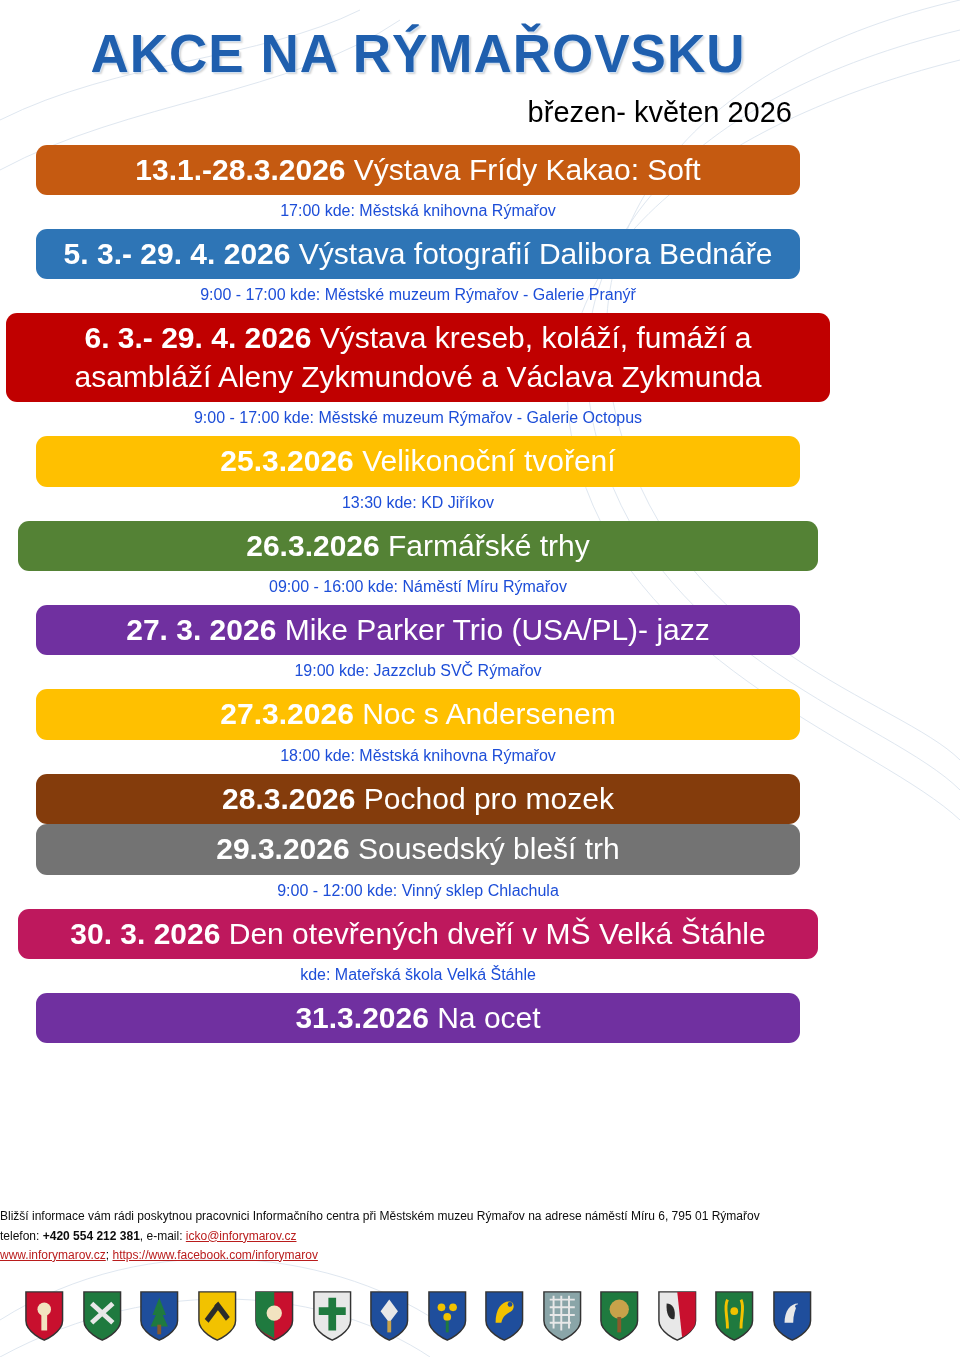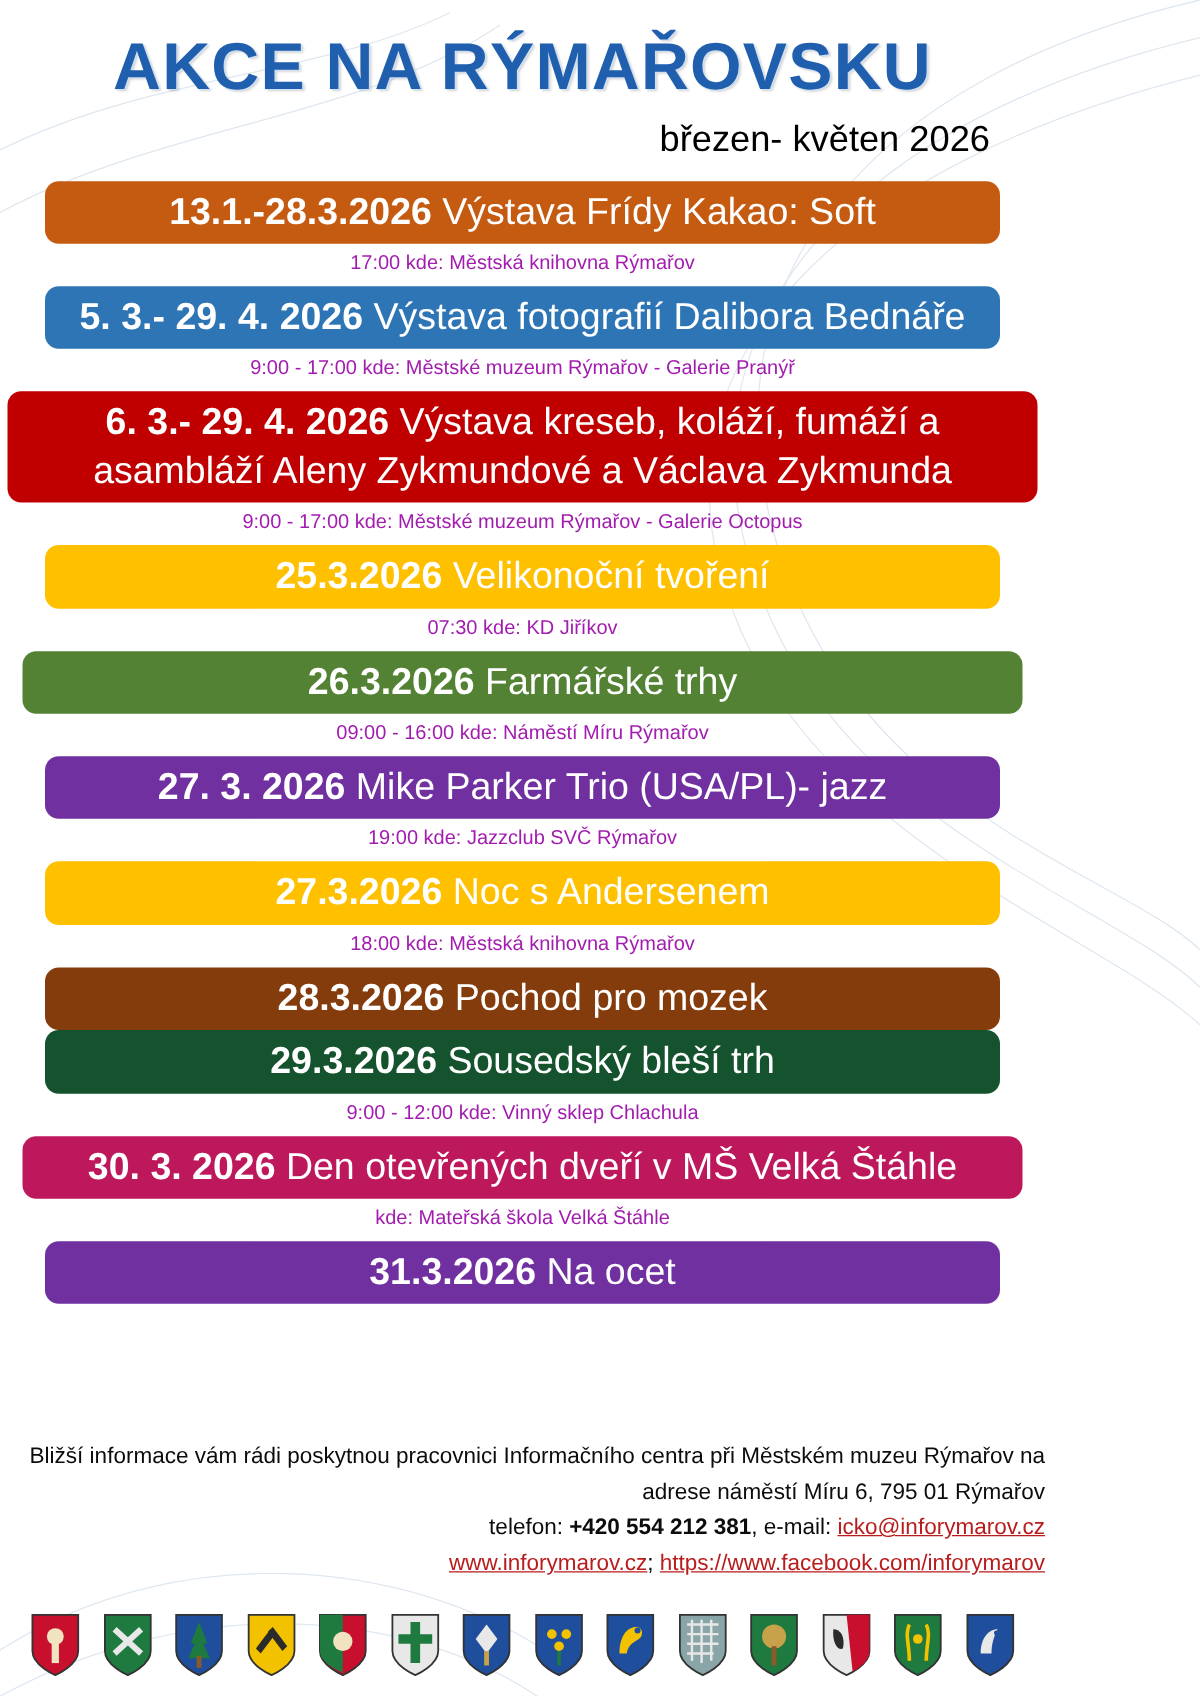--- a/index.html
+++ b/index.html
@@ -72,37 +72,37 @@
   }
   .event-bar .date {
     font-weight: bold;
   }
   .event-bar .name {
     font-weight: normal;
   }
   .event-meta {
     text-align: center;
     font-size: 16px;
-    color: #a21caf;
+    color: #1d4ed8;
     padding: 7px 0 9px 0;
   }
 
   
   .inset-narrow { margin: 0 36px; }
   .inset-wide   { margin: 0 18px; }
   .inset-full   { margin: 0 6px; }
 
   
   .footer {
     position: absolute;
     left: 0;
     right: 0;
     bottom: 92px;
-    text-align: right;
-    font-size: 18px;
+    text-align: left;
+    font-size: 12px;
     color: #0c0c0c;
     line-height: 1.6;
   }
   .footer a, .footer .link {
     color: #b91c1c;
     text-decoration: underline;
   }
   .footer .bold { font-weight: bold; }
 
   
@@ -168,21 +168,21 @@
         <span class="name">Výstava kreseb, koláží, fumáží a asambláží Aleny Zykmundové a Václava Zykmunda</span>
       </div>
       <div class="event-meta">9:00 - 17:00 kde: Městské muzeum Rýmařov - Galerie Octopus</div>
     </div>
 
     <div class="event">
       <div class="event-bar inset-narrow" style="background:#ffc000">
         <span class="date">25.3.2026 </span>
         <span class="name">Velikonoční tvoření</span>
       </div>
-      <div class="event-meta">07:30 kde: KD Jiříkov</div>
+      <div class="event-meta">13:30 kde: KD Jiříkov</div>
     </div>
 
     <div class="event">
       <div class="event-bar inset-wide" style="background:#548235">
         <span class="date">26.3.2026 </span>
         <span class="name">Farmářské trhy</span>
       </div>
       <div class="event-meta">09:00 - 16:00 kde: Náměstí Míru Rýmařov</div>
     </div>
 
@@ -203,21 +203,21 @@
     </div>
 
     <div class="event">
       <div class="event-bar inset-narrow" style="background:#843c0c">
         <span class="date">28.3.2026 </span>
         <span class="name">Pochod pro mozek</span>
       </div>
     </div>
 
     <div class="event">
-      <div class="event-bar inset-narrow" style="background:#14532d">
+      <div class="event-bar inset-narrow" style="background:#737373">
         <span class="date">29.3.2026 </span>
         <span class="name">Sousedský bleší trh</span>
       </div>
       <div class="event-meta">9:00 - 12:00 kde: Vinný sklep Chlachula</div>
     </div>
 
     <div class="event">
       <div class="event-bar inset-wide" style="background:#be185d">
         <span class="date">30. 3. 2026 </span>
         <span class="name">Den otevřených dveří v MŠ Velká Štáhle</span>

